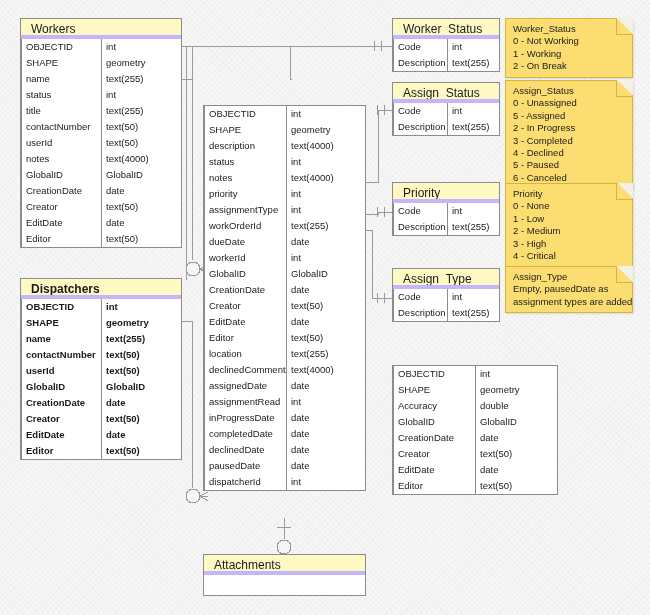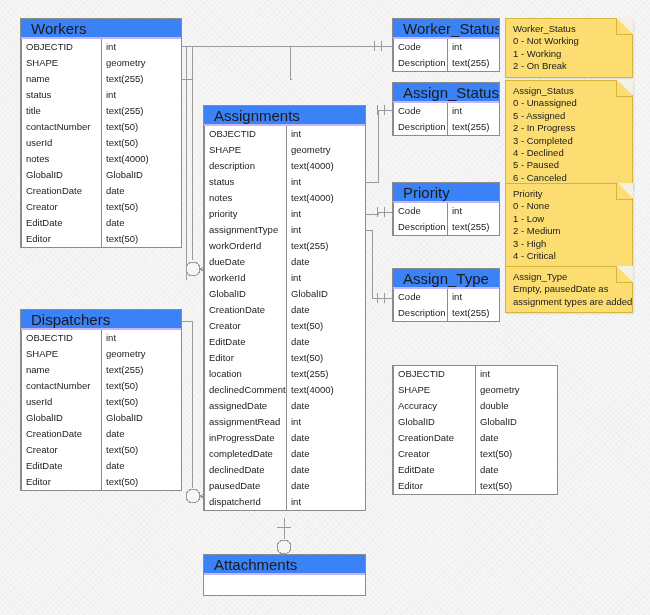--- a/index.html
+++ b/index.html
@@ -38,25 +38,25 @@
     background: #ffffff;
     border: 1px solid #8c8c8c;
     box-sizing: border-box;
     font-size: 9.5px;
     color: #1a1a1a;
   }
   .entity .ent-title {
     height: 20px;
     line-height: 20px;
     padding-left: 10px;
-    border-bottom: 2px solid #c4b5fd;
-    font-size: 15px;
+    border-bottom: 4px solid #c4b5fd;
+    font-size: 12px;
     color: #1a1a1a;
     box-sizing: border-box;
-    background: #3b82f6;
+    background: #fef9c3;
     white-space: nowrap;
     overflow: hidden;
   }
   .entity .ent-body {
     position: relative;
   }
   .entity .ent-body.has-split::before {
     content: "";
     position: absolute;
     top: 0;
@@ -232,21 +232,21 @@
         <div class="ftype">date</div>
       </div>
     <div class="row">
         <div class="fname" style="width:80px">Editor</div>
         <div class="ftype">text(50)</div>
       </div>
   <div style="position: absolute; top: 0px; bottom: 0px; left: 80px; border-left: 1px solid rgb(140, 140, 140); pointer-events: none;"></div>
     </div>
 </div>
 
-<div class="entity" style="left:20px; top:309px; width:162px;">
+<div class="entity" style="left:20px; top:278px; width:162px;font-weight:bold;">
   <div class="ent-title">Dispatchers</div>
   <div class="ent-body has-split" style="--split:80px;">
     <div class="row">
         <div class="fname" style="width:80px">OBJECTID</div>
         <div class="ftype">int</div>
       </div>
     <div class="row">
         <div class="fname" style="width:80px">SHAPE</div>
         <div class="ftype">geometry</div>
       </div>
@@ -280,21 +280,20 @@
       </div>
     <div class="row">
         <div class="fname" style="width:80px">Editor</div>
         <div class="ftype">text(50)</div>
       </div>
   <div style="position: absolute; top: 0px; bottom: 0px; left: 80px; border-left: 1px solid rgb(140, 140, 140); pointer-events: none;"></div>
     </div>
 </div>
 
 <div class="entity" style="left:203px; top:105px; width:163px;">
-  <div class="ent-title">Assignments</div>
   <div class="ent-body has-split" style="--split:82px;">
     <div class="row">
         <div class="fname" style="width:82px">OBJECTID</div>
         <div class="ftype">int</div>
       </div>
     <div class="row">
         <div class="fname" style="width:82px">SHAPE</div>
         <div class="ftype">geometry</div>
       </div>
     <div class="row">

